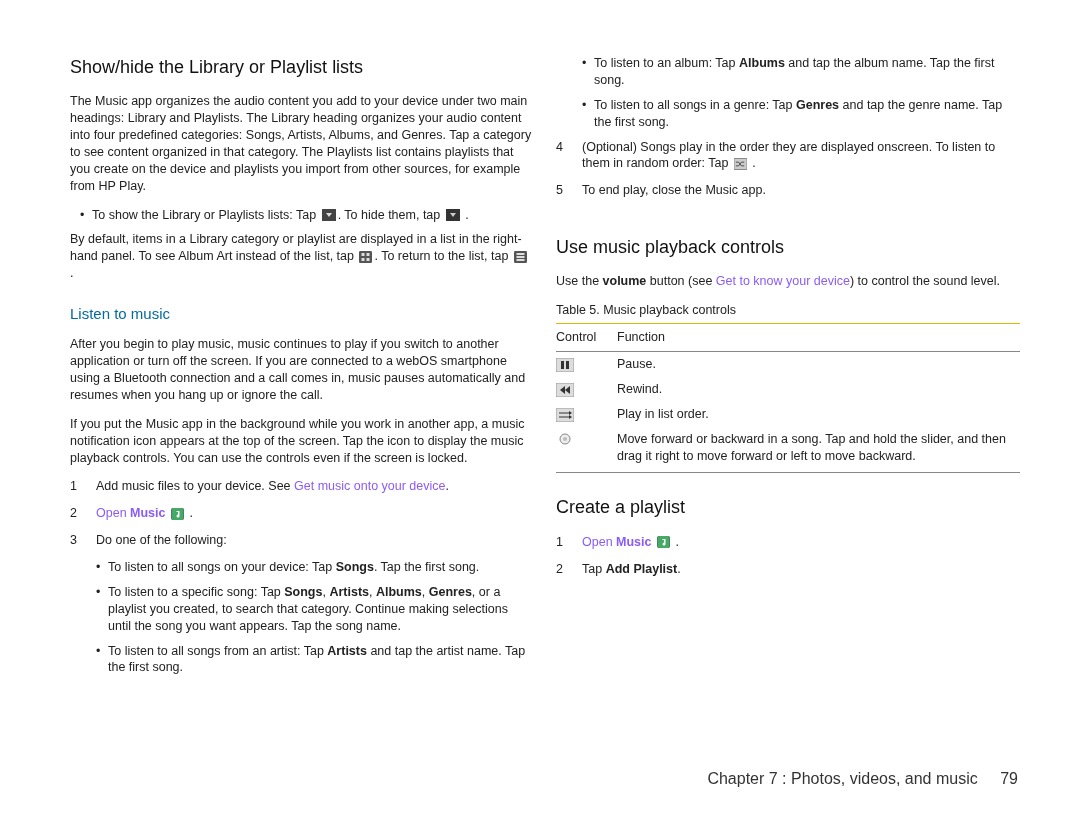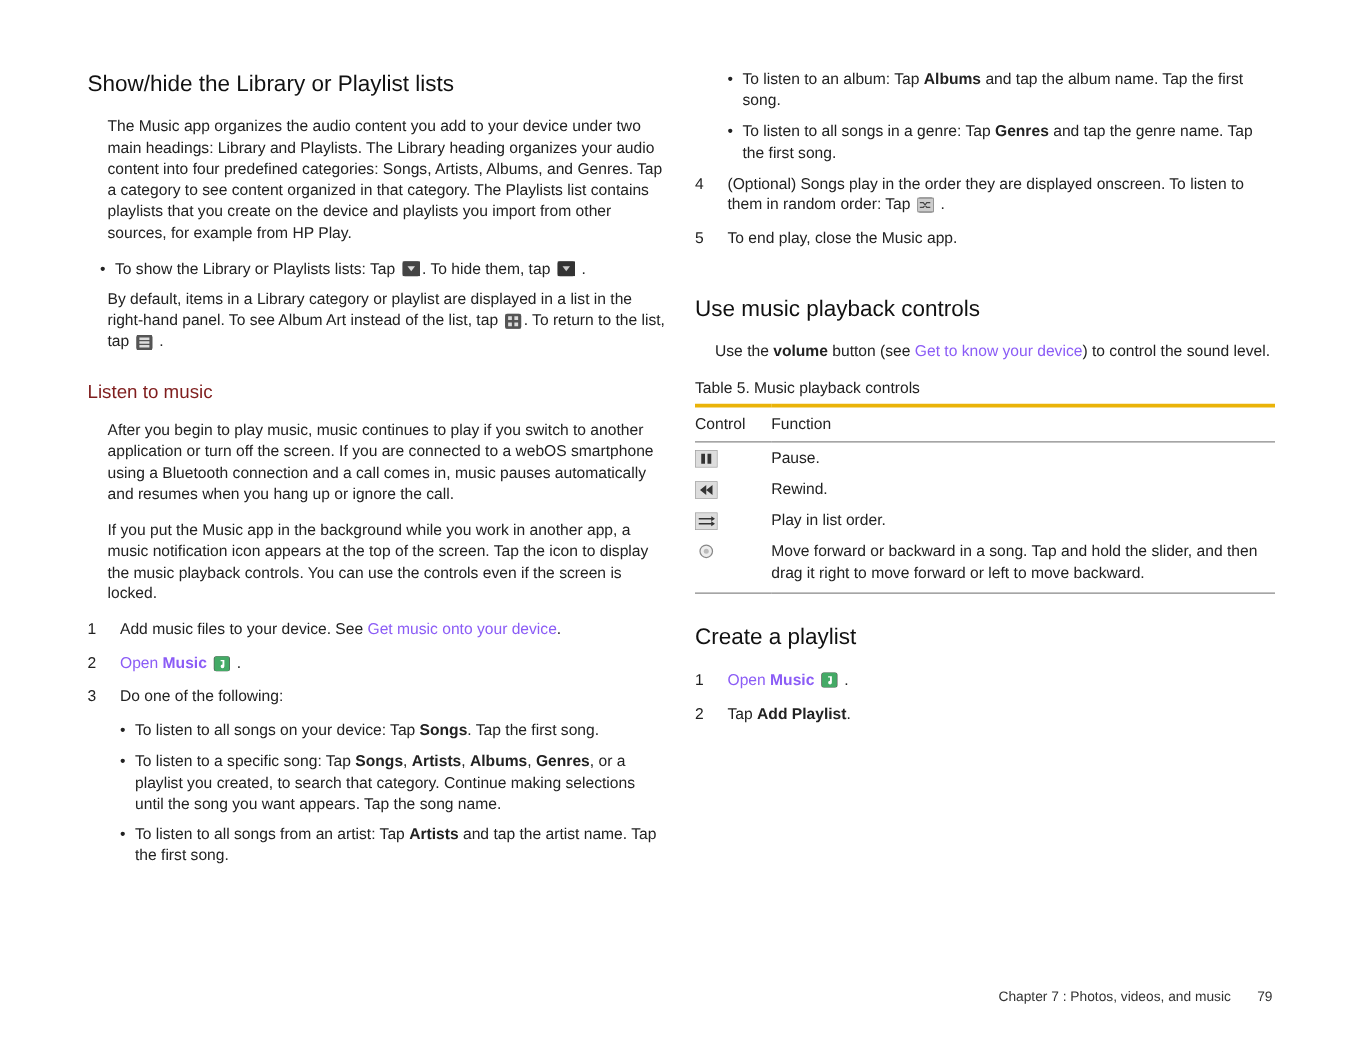--- a/index.html
+++ b/index.html
@@ -26,24 +26,24 @@
   h2 {
     font-size: 18px;
     font-weight: 300;
     margin: 0 0 14px 0;
     color: #111;
   }
   h3 {
     font-size: 15px;
     font-weight: 300;
     margin: 22px 0 12px 0;
-    color: #7f1d1d;
+    color: #0369a1;
   }
   p {
-    margin: 0 0 12px 16px;
+    margin: 0 0 12px 0;
   }
   .indent-bullet {
     display: flex;
     margin: 0 0 8px 10px;
   }
   .indent-bullet .dot {
     width: 12px;
     flex-shrink:0;
   }
   .num-row {
@@ -92,43 +92,43 @@
     width: 100%;
     margin-top: 4px;
   }
   td, th {
     text-align: left;
     vertical-align: top;
     padding: 4px 6px 4px 0;
     font-weight: 300;
   }
   .hdr-row td {
-    border-top: 3px solid #eab308;
+    border-top: 1px solid #eab308;
     border-bottom: 1px solid #888;
     padding-top:5px;
     padding-bottom:5px;
   }
   .last-row td {
     border-bottom: 1px solid #888;
     padding-bottom: 8px;
   }
   .ctrl-cell {
     width: 55px;
   }
   .ctrl-icon {
     display:inline-block;
     width:18px;
     height:14px;
     vertical-align:middle;
   }
   .footer {
     position: absolute;
-    bottom: 28px;
+    bottom: 44px;
     right: 62px;
-    font-size: 11px;
+    font-size: 16px;
     color: #333;
   }
   .footer .pn {
     margin-left: 18px;
   }
   .caption {
     margin: 6px 0 4px 0;
   }
 </style>
 </head>

